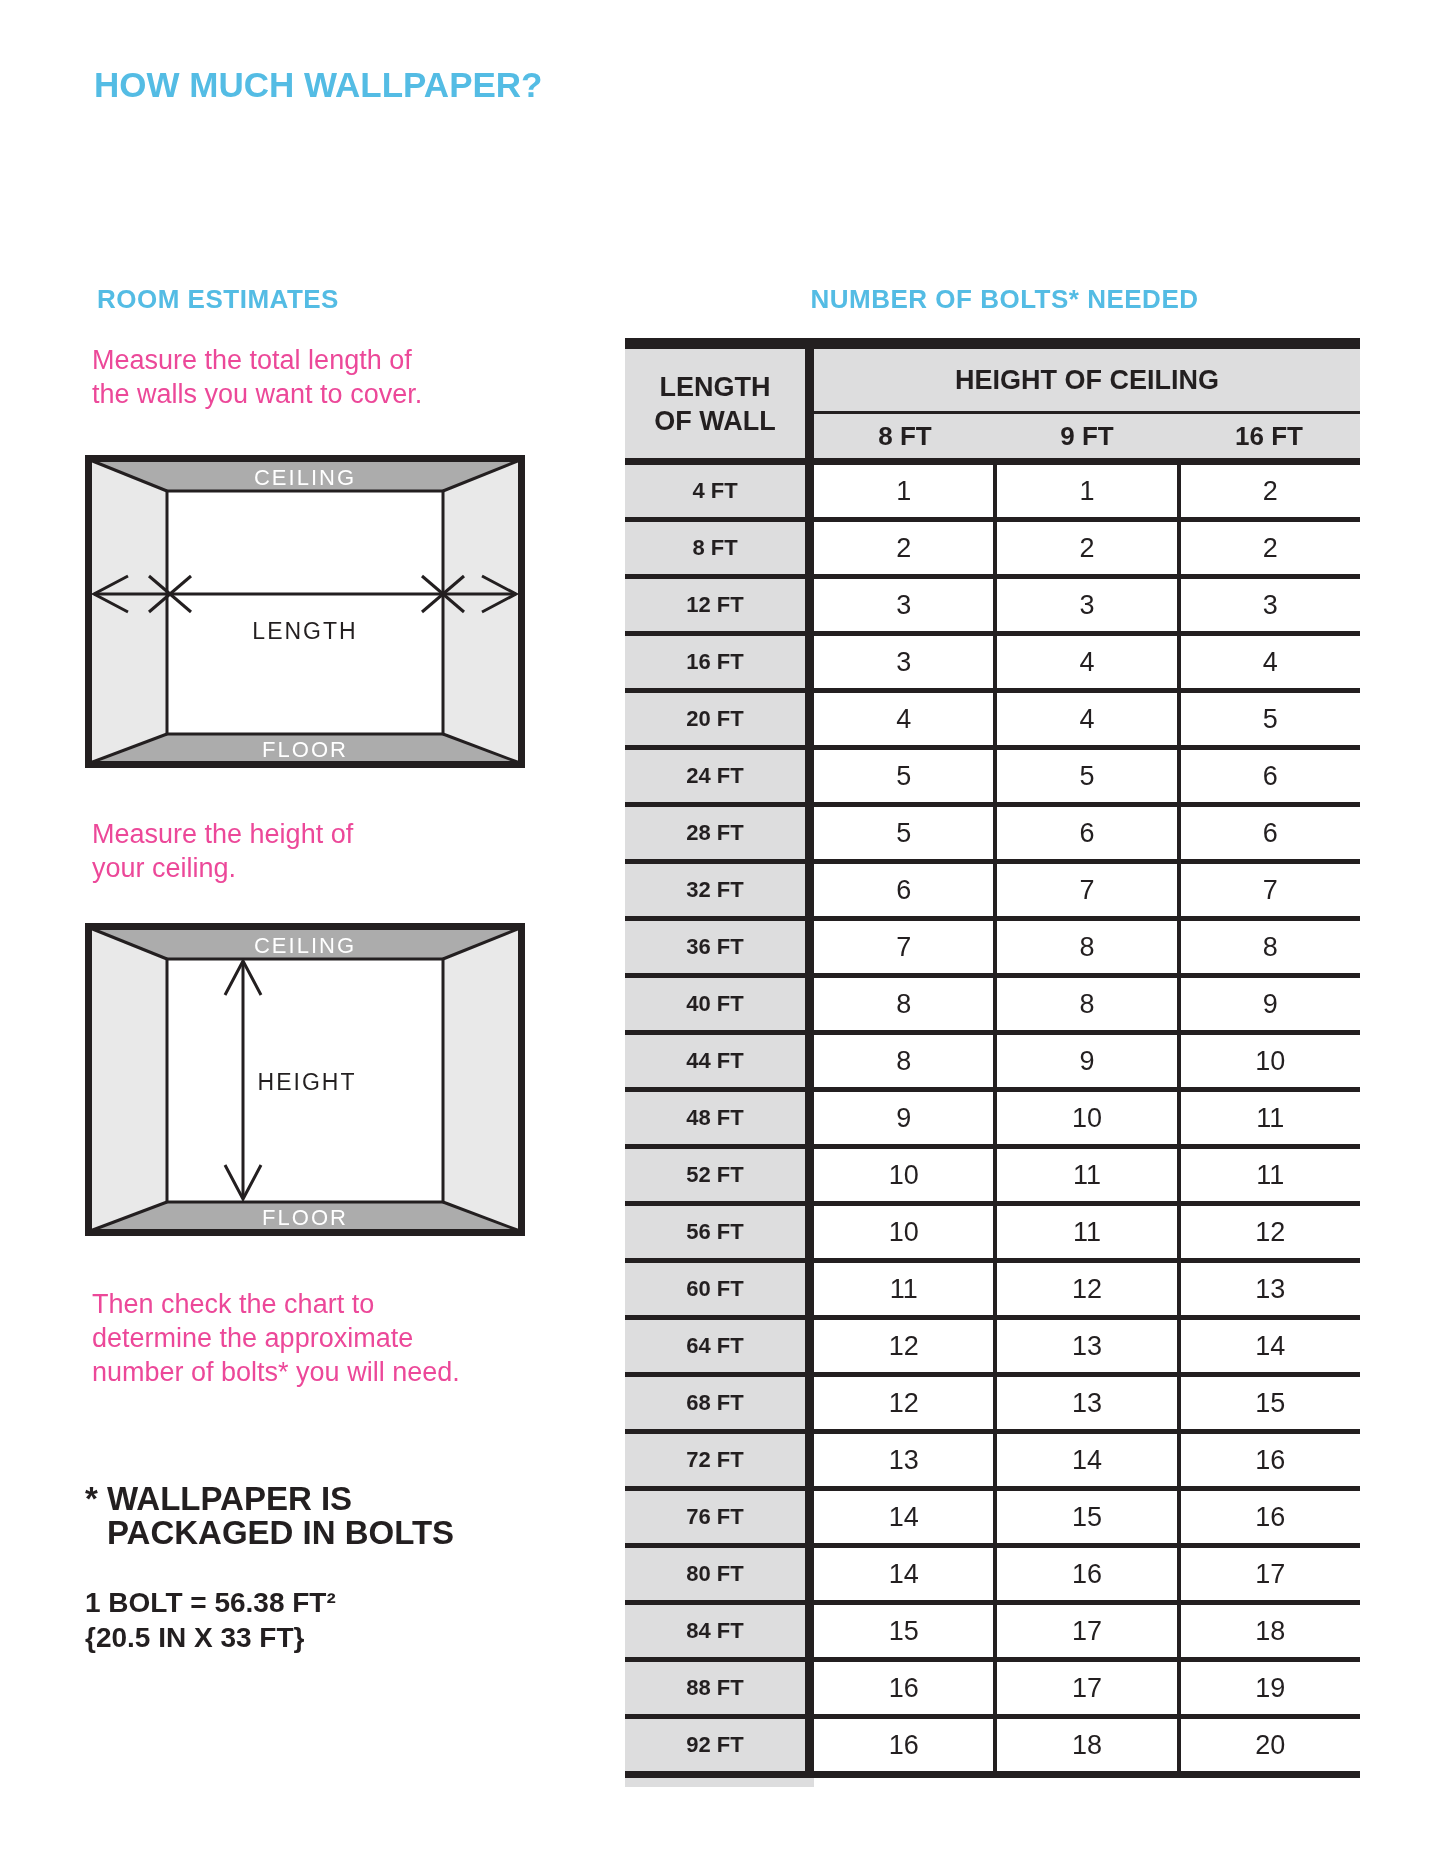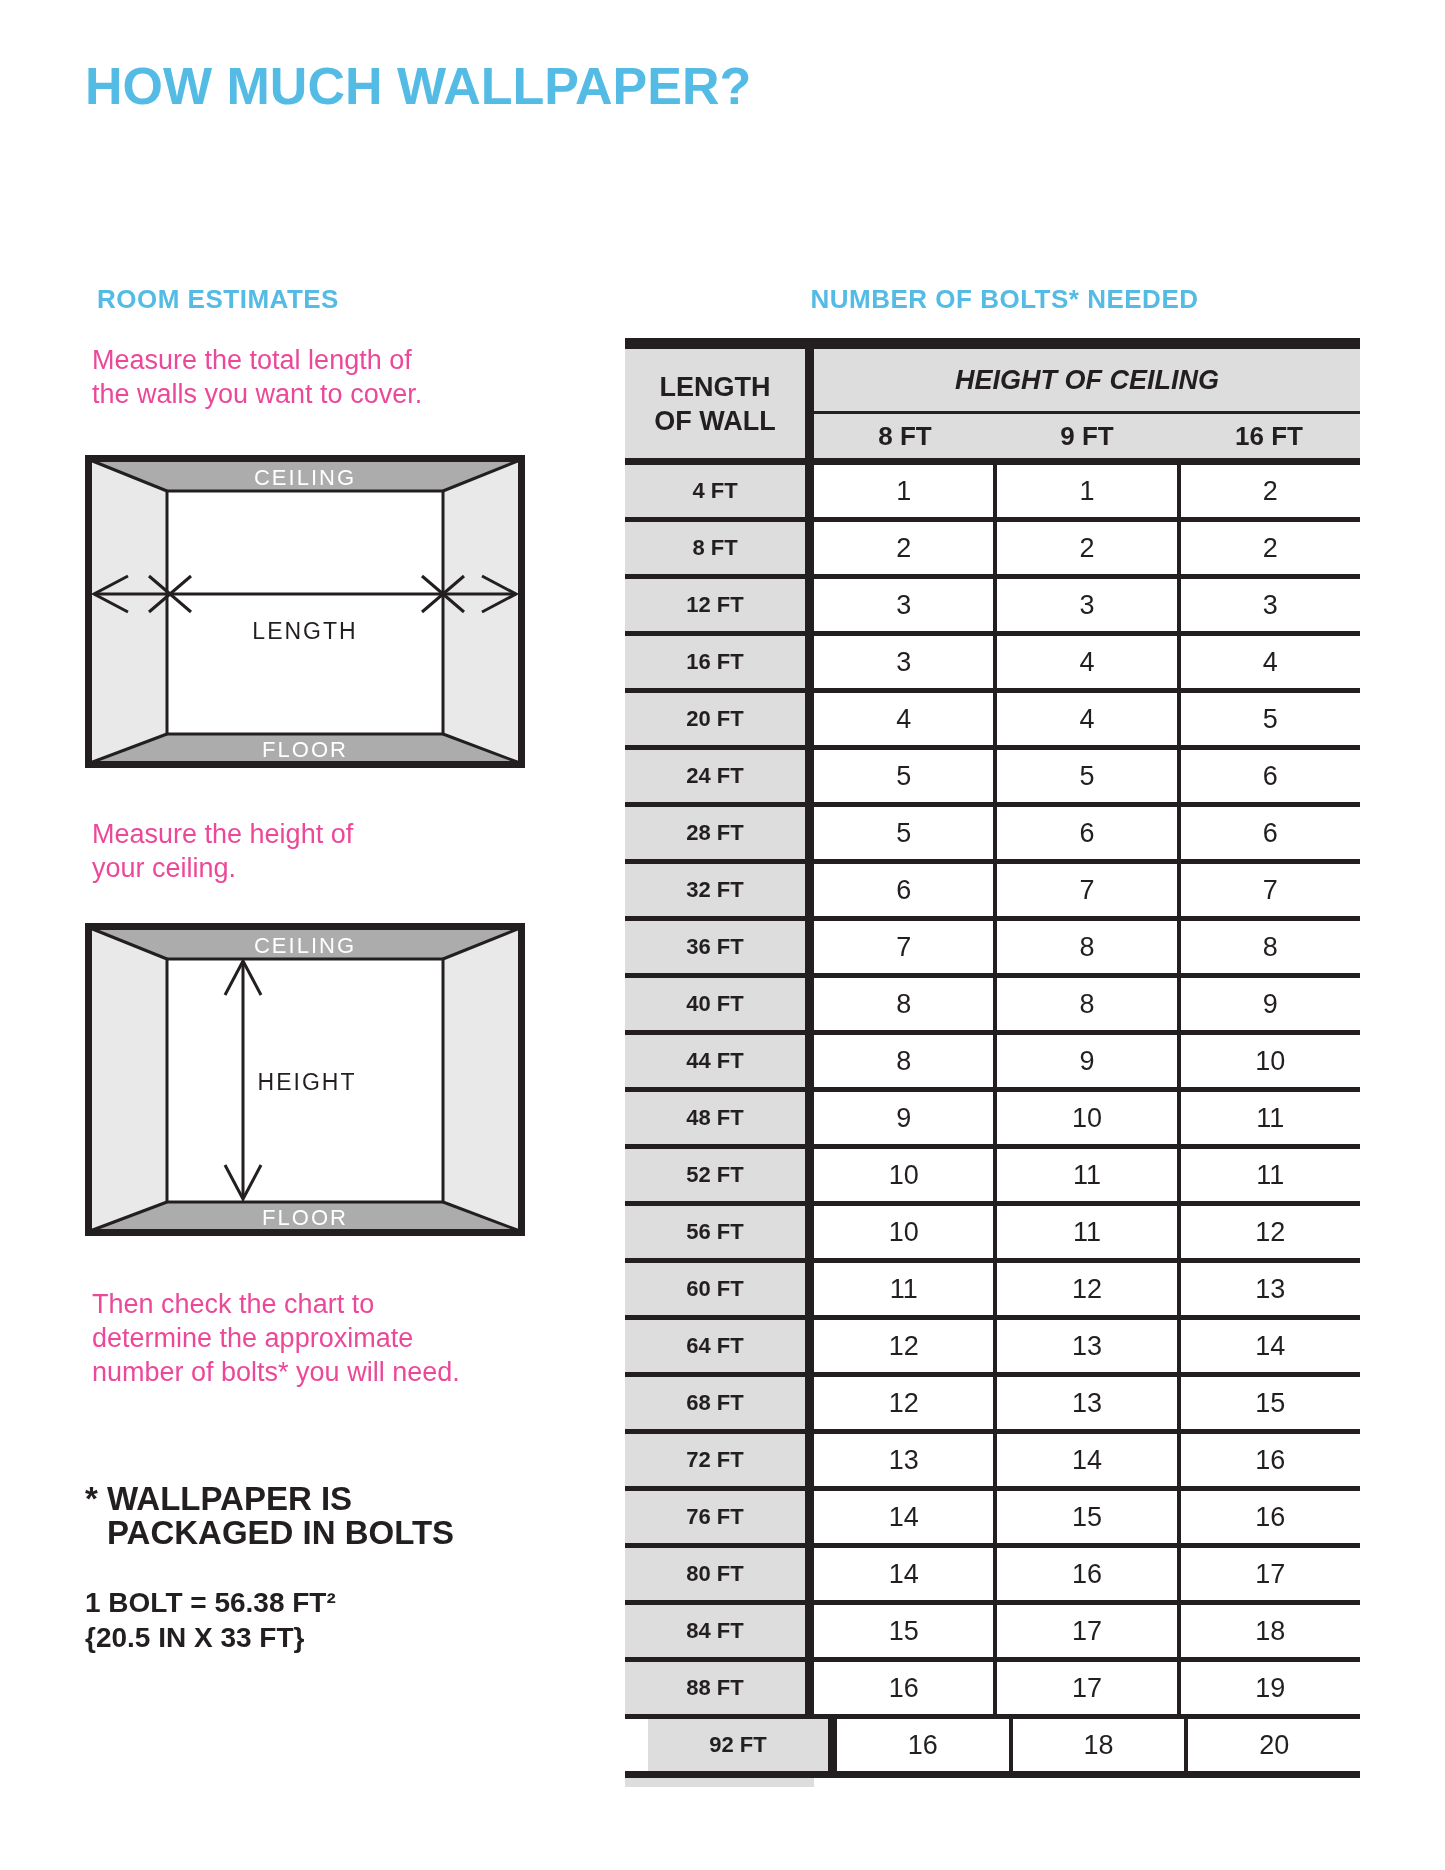--- a/index.html
+++ b/index.html
@@ -9,22 +9,22 @@
     height: 1870px;
     background: #ffffff;
     font-family: "Liberation Sans", sans-serif;
     color: #231F20;
     overflow: hidden;
   }
   .title {
     position: absolute;
     left: 85px;
     top: 56px;
-    margin: 0;
-    font-size: 52px;
+    margin: 9px;
+    font-size: 35px;
     font-weight: bold;
     letter-spacing: 0px;
     color: #54BCE4;
   }
   .section-heading {
     position: absolute;
     margin: 12px;
     font-size: 26px;
     font-weight: bold;
     letter-spacing: 0.5px;
@@ -96,31 +96,31 @@
     text-align: center;
     font-weight: bold; font-size: 27px; line-height: 34px;
     white-space: pre-line;
   }
   .col-group { flex: 1; display: flex; flex-direction: column; }
   .cg-title {
     height: 62px;
     background: #DDDDDE;
     border-bottom: 3px solid #231F20;
     display: flex; align-items: center; justify-content: center;
-    font-weight: bold; font-size: 27px; font-style: italic;
+    font-weight: bold; font-size: 27px;
   }
   .col-heads { height: 44px; background: #DDDDDE; display: flex; }
   .col-heads > div {
     flex: 1;
     display: flex; align-items: center; justify-content: center;
     font-weight: bold; font-size: 26px;
   }
   .tbody { border-bottom: 7px solid #231F20; }
   .t-row { display: flex; height: 52px; border-bottom: 5px solid #231F20; }
-  .t-row:last-child { border-bottom: none; margin-left: 23px; }
+  .t-row:last-child { border-bottom: none; }
   .t-row .lbl {
     width: 180px;
     background: #DDDDDE;
     border-right: 9px solid #231F20;
     display: flex; align-items: center; justify-content: center;
     font-weight: bold; font-size: 22px;
   }
   .t-row .val {
     flex: 1;
     background: #ffffff;

